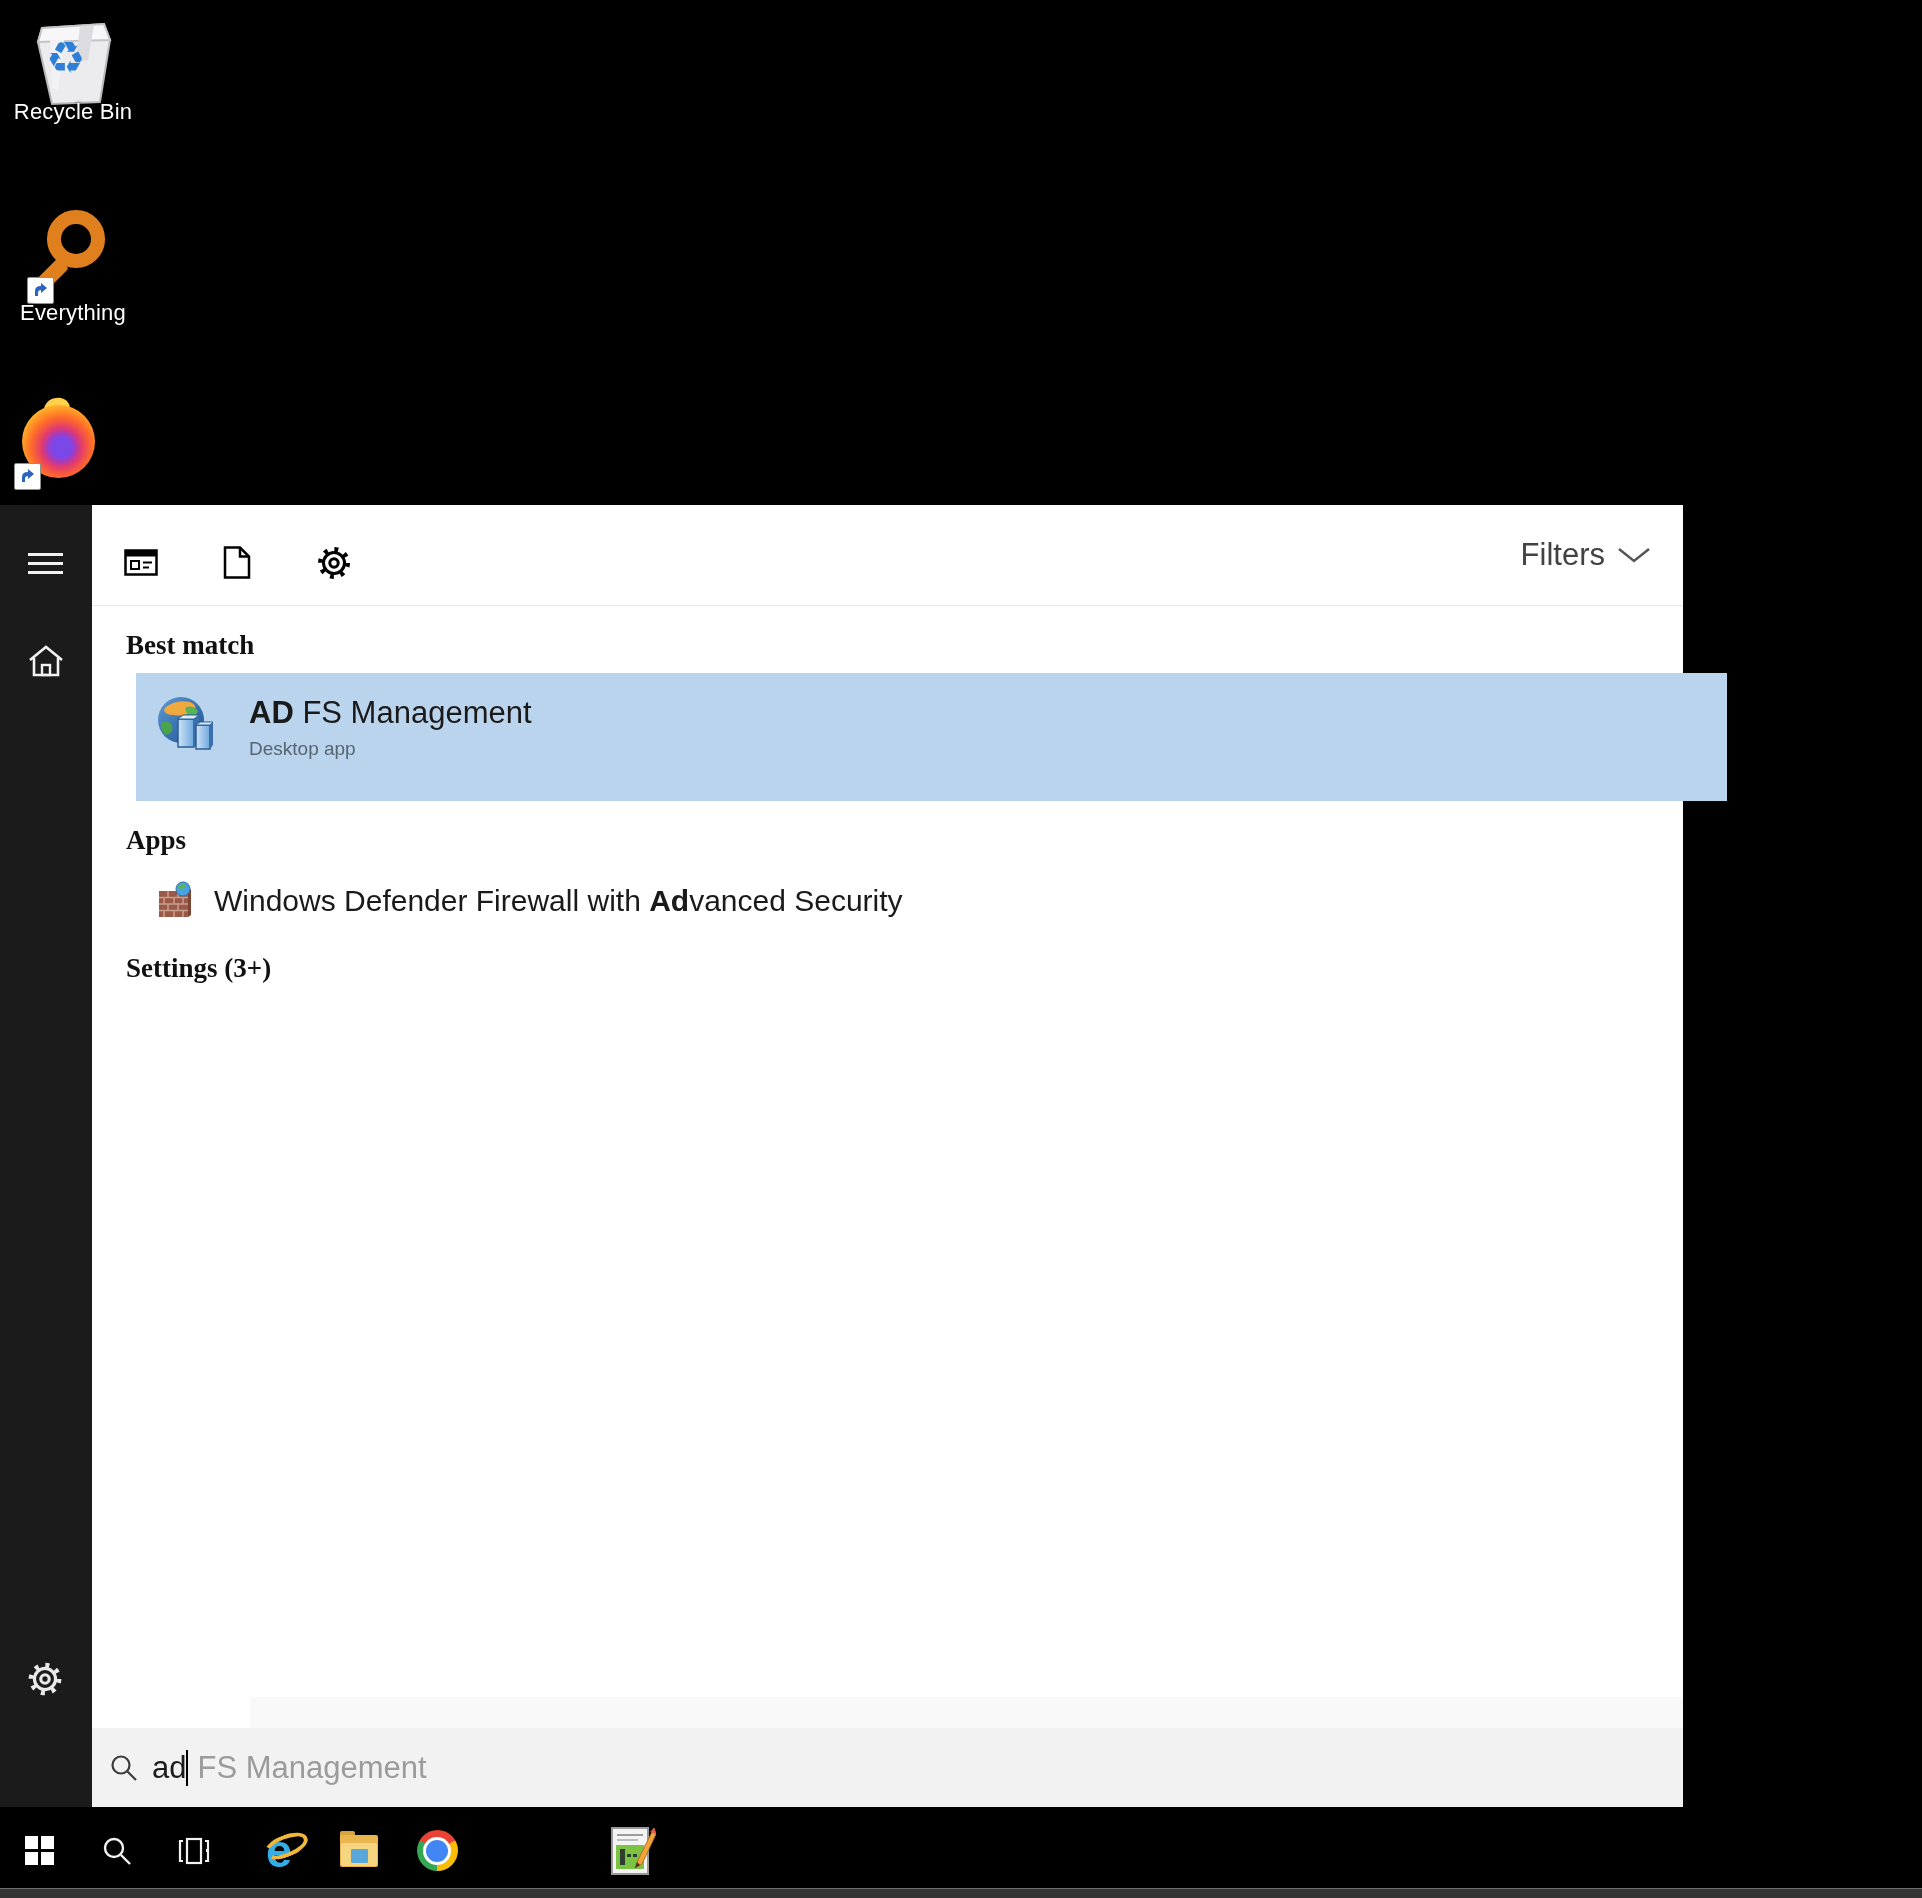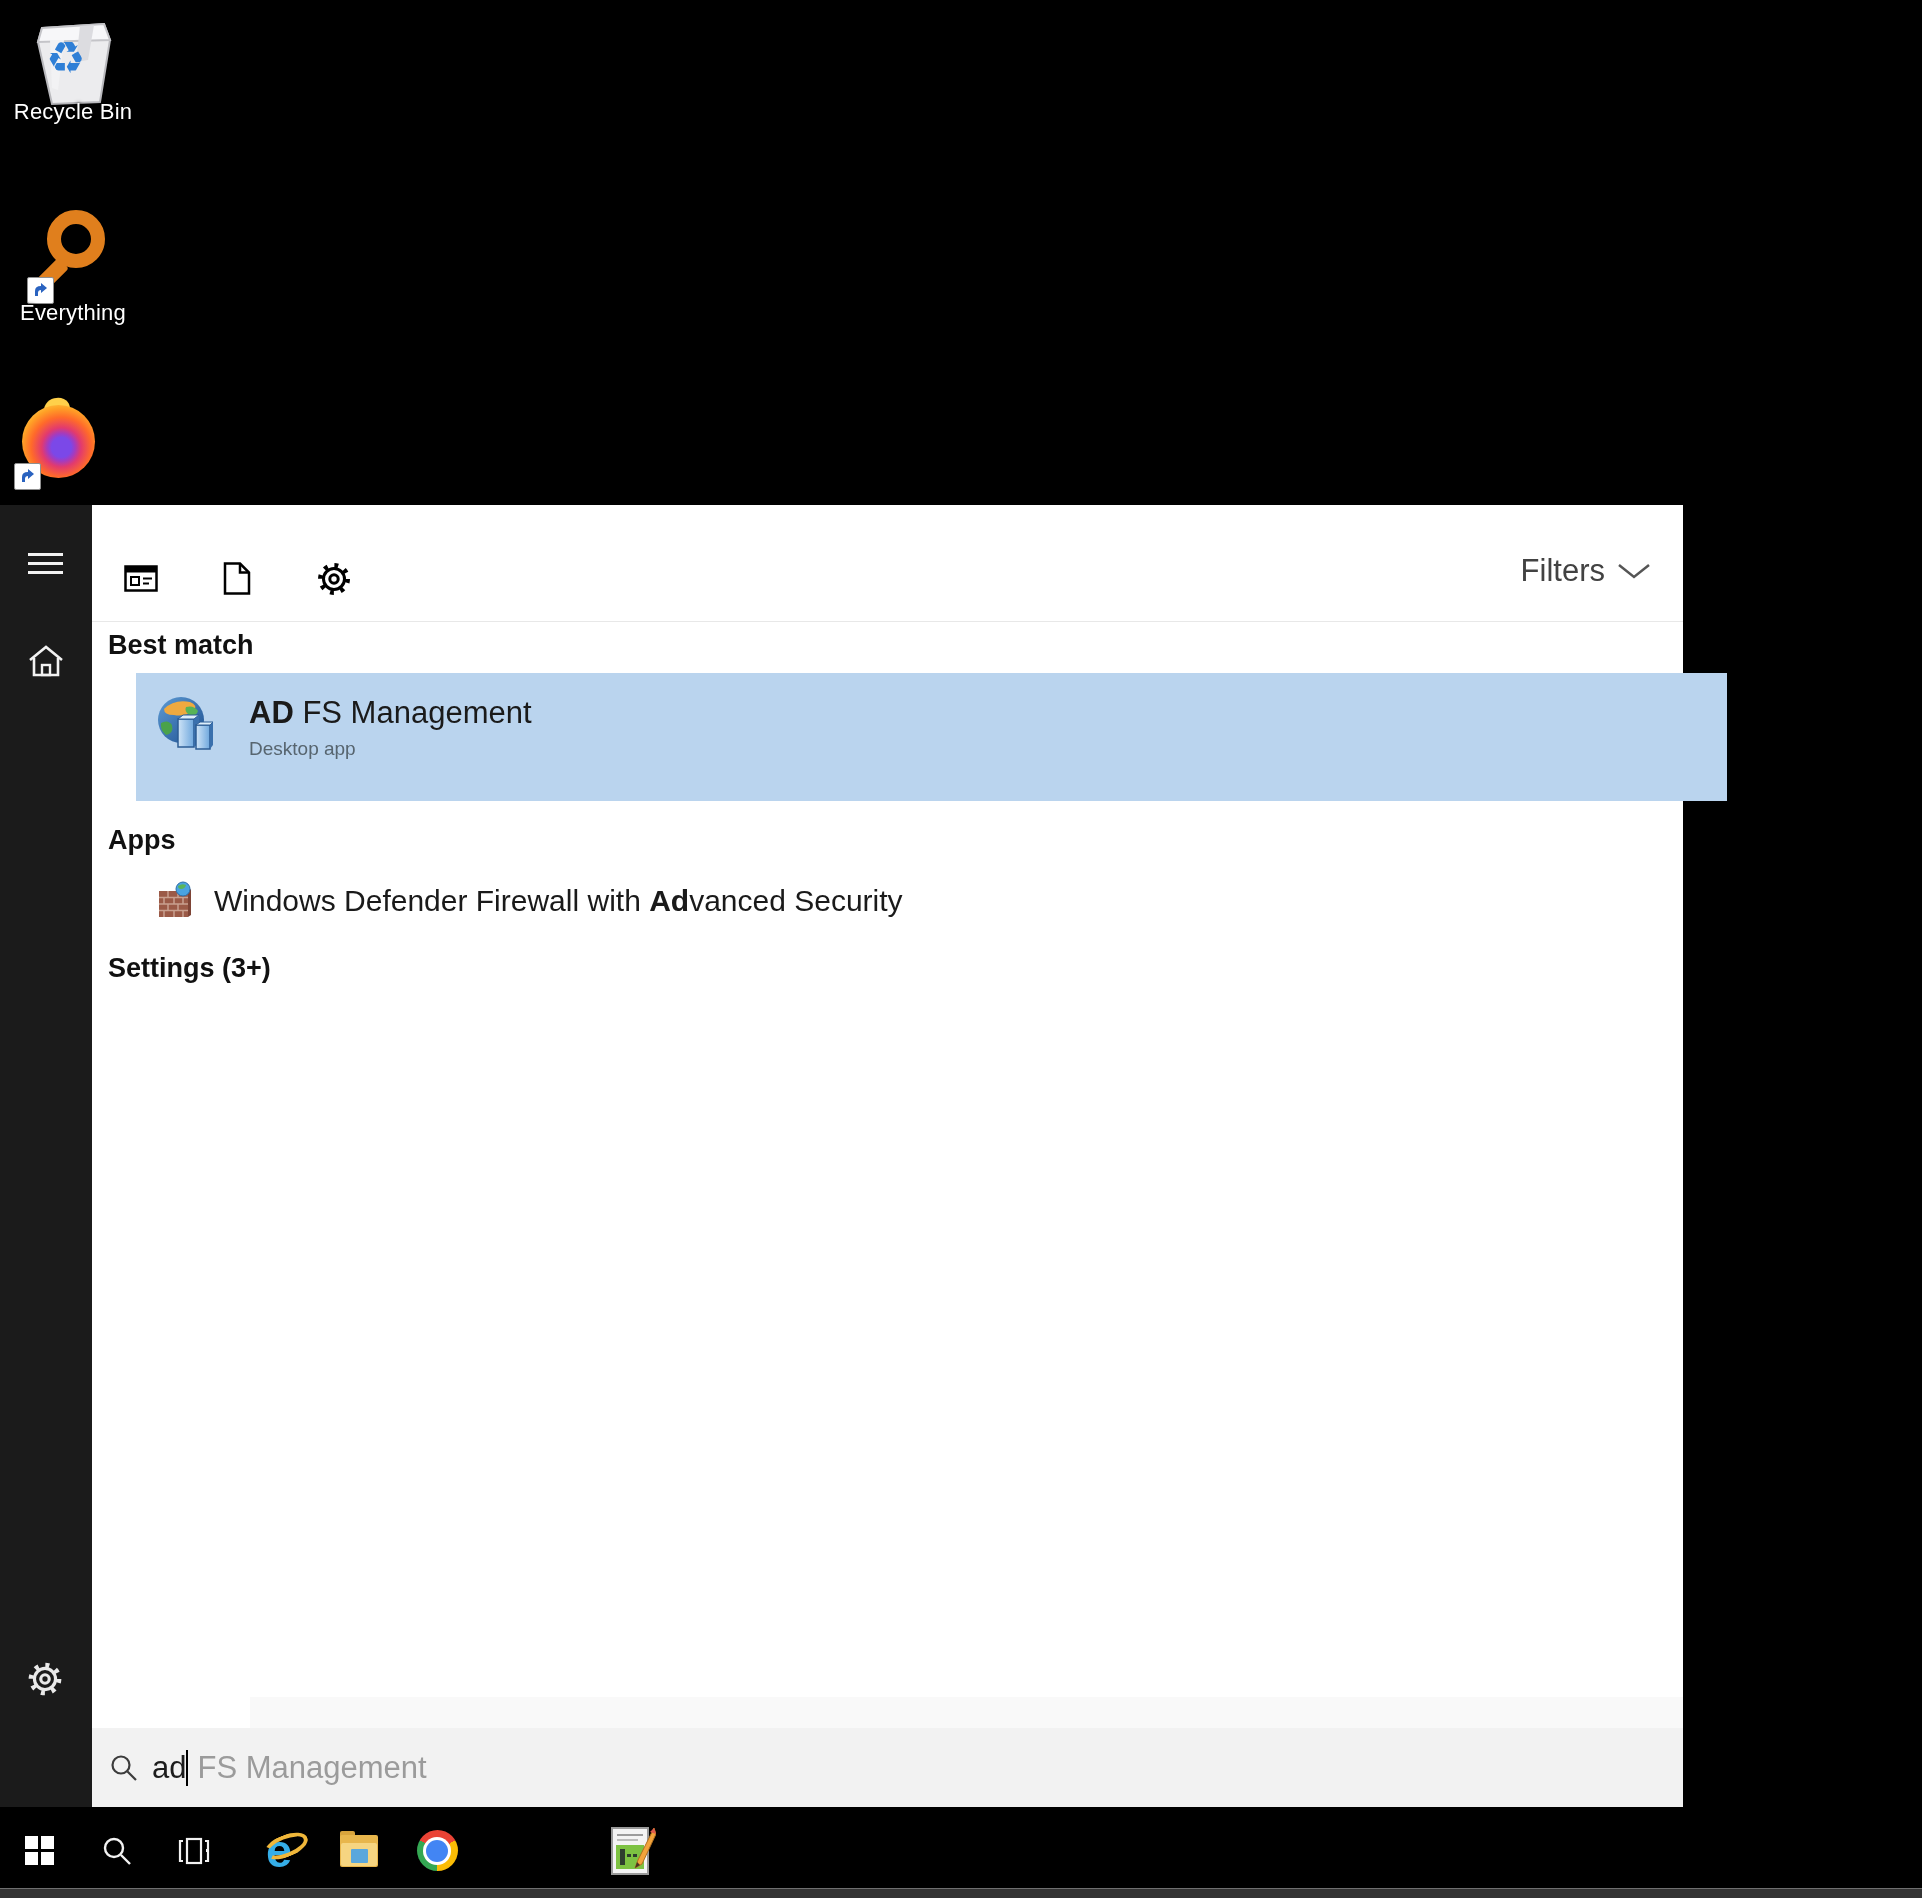--- a/index.html
+++ b/index.html
@@ -26,24 +26,24 @@
   
   .ffx { position:absolute; left:22px; top:405px; width:73px; height:73px; border-radius:50%;
          background:
            radial-gradient(circle at 54% 58%, #7b48e8 0 17%, #a43bbf 24%, #e23a6e 34%,
                            #ff6a2a 52%, #ffa126 68%, #ffd04a 84%, #f3bb2f 100%); }
   .ffx-flame { position:absolute; left:44px; top:398px; width:26px; height:22px; border-radius:50% 50% 0 50%;
                background:#ffd04a; transform:rotate(-15deg); }
 
   
   .panel { position:absolute; left:92px; top:505px; width:1591px; height:1302px; background:#fff; }
-  .topbar { position:absolute; left:0; top:16px; width:100%; height:101px; border-bottom:1px solid #e8e8e8; }
+  .topbar { position:absolute; left:0; top:0; width:100%; height:101px; border-bottom:1px solid #e8e8e8; }
   .filters { position:absolute; right:32px; top:32px; display:flex; align-items:center; gap:12px;
              font-size:31px; color:#424242; }
-  .hdr { position:absolute; left:16px; font-size:27px; font-weight:700; color:#111; }
+  .hdr { position:absolute; left:34px; font-size:27px; font-weight:700; color:#111;font-family:Liberation Serif, serif; }
   .result-row { position:absolute; left:0; width:100%;margin-left:44px; }
   .hl-row { top:168px; height:128px; background:#bad4ee; }
   .rt-title { position:absolute; left:113px; top:22px; font-size:31px; color:#1a1a1a; }
   .rt-sub   { position:absolute; left:113px; top:65px; font-size:19px; color:#57656f; }
   .fw-row { top:362px; height:70px; background:transparent; }
   .fw-text { position:absolute; left:78px; top:17px; font-size:30px; color:#1a1a1a; }
   b { font-weight:700; }
 
   .sugg-strip { position:absolute; left:158px; right:0; top:1192px; height:31px; background:#f9f9f9; }
   .search-row { position:absolute; left:0; top:1223px; width:100%; height:79px; background:#f2f2f2;

